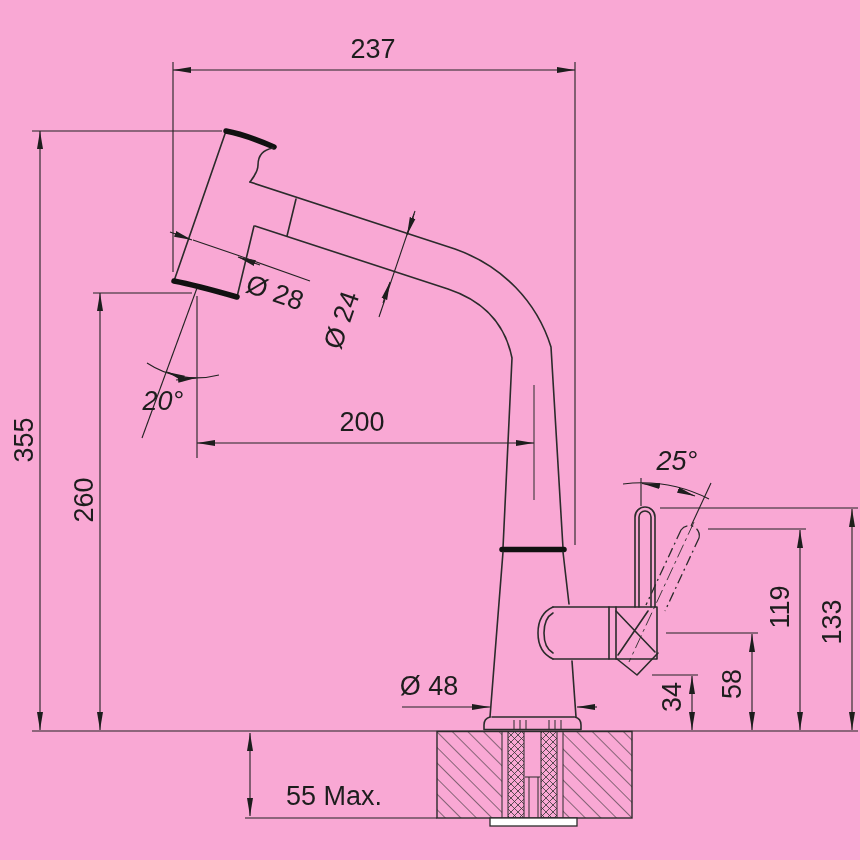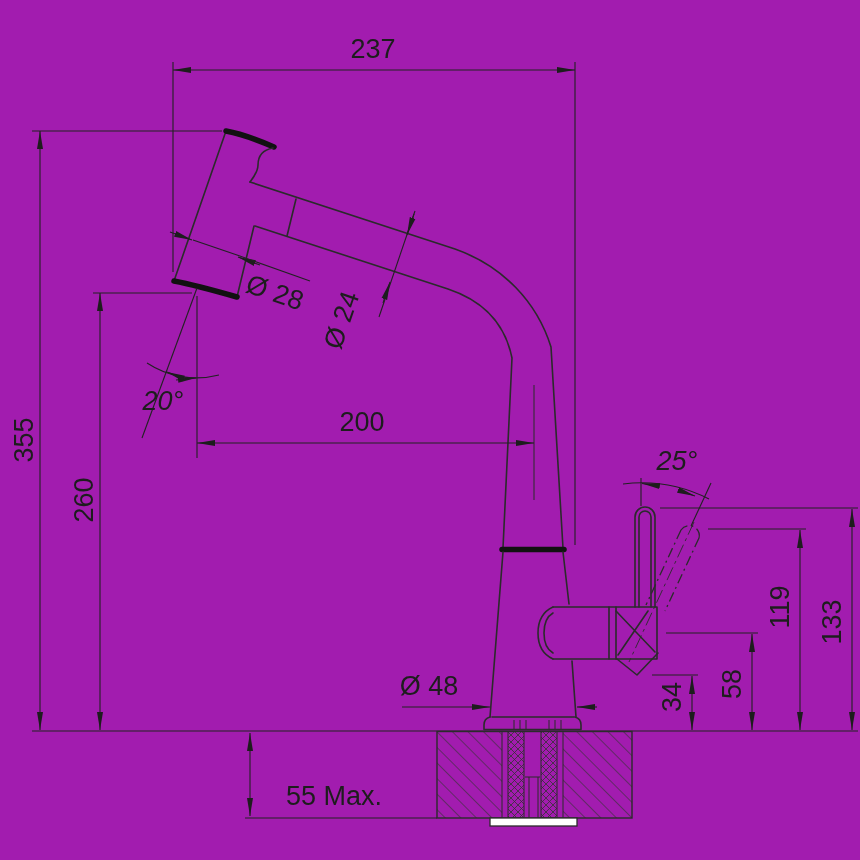--- a/index.html
+++ b/index.html
@@ -1,16 +1,16 @@
 <!DOCTYPE html>
 <html><head>
 <meta charset="utf-8">
 <style>
   html,body{margin:0;padding:0;background:#fff;}
-  .page{width:860px;height:860px;position:relative;background:#a21caf;overflow:hidden;}
+  .page{width:860px;height:860px;position:relative;background:#f9a8d4;overflow:hidden;}
   svg{display:block;}
   text{font-family:"Liberation Sans","DejaVu Sans",sans-serif;fill:#1d1d1d;}
   .dimtxt{font-size:27px;}
   .ang{font-style:italic;}
   .out{fill:none;stroke:#2b2b2b;stroke-width:1.6;stroke-linejoin:round;stroke-linecap:round;}
   .thick{fill:none;stroke:#111;stroke-width:5.5;stroke-linecap:round;}
   .dim{fill:none;stroke:#222;stroke-width:1.1;}
   .thin{fill:none;stroke:#2b2b2b;stroke-width:1;}
   .phantom{fill:none;stroke:#2b2b2b;stroke-width:1.3;stroke-dasharray:10 4 2 4;}
   .axis{fill:none;stroke:#2b2b2b;stroke-width:0.9;stroke-dasharray:14 4 3 4;}

